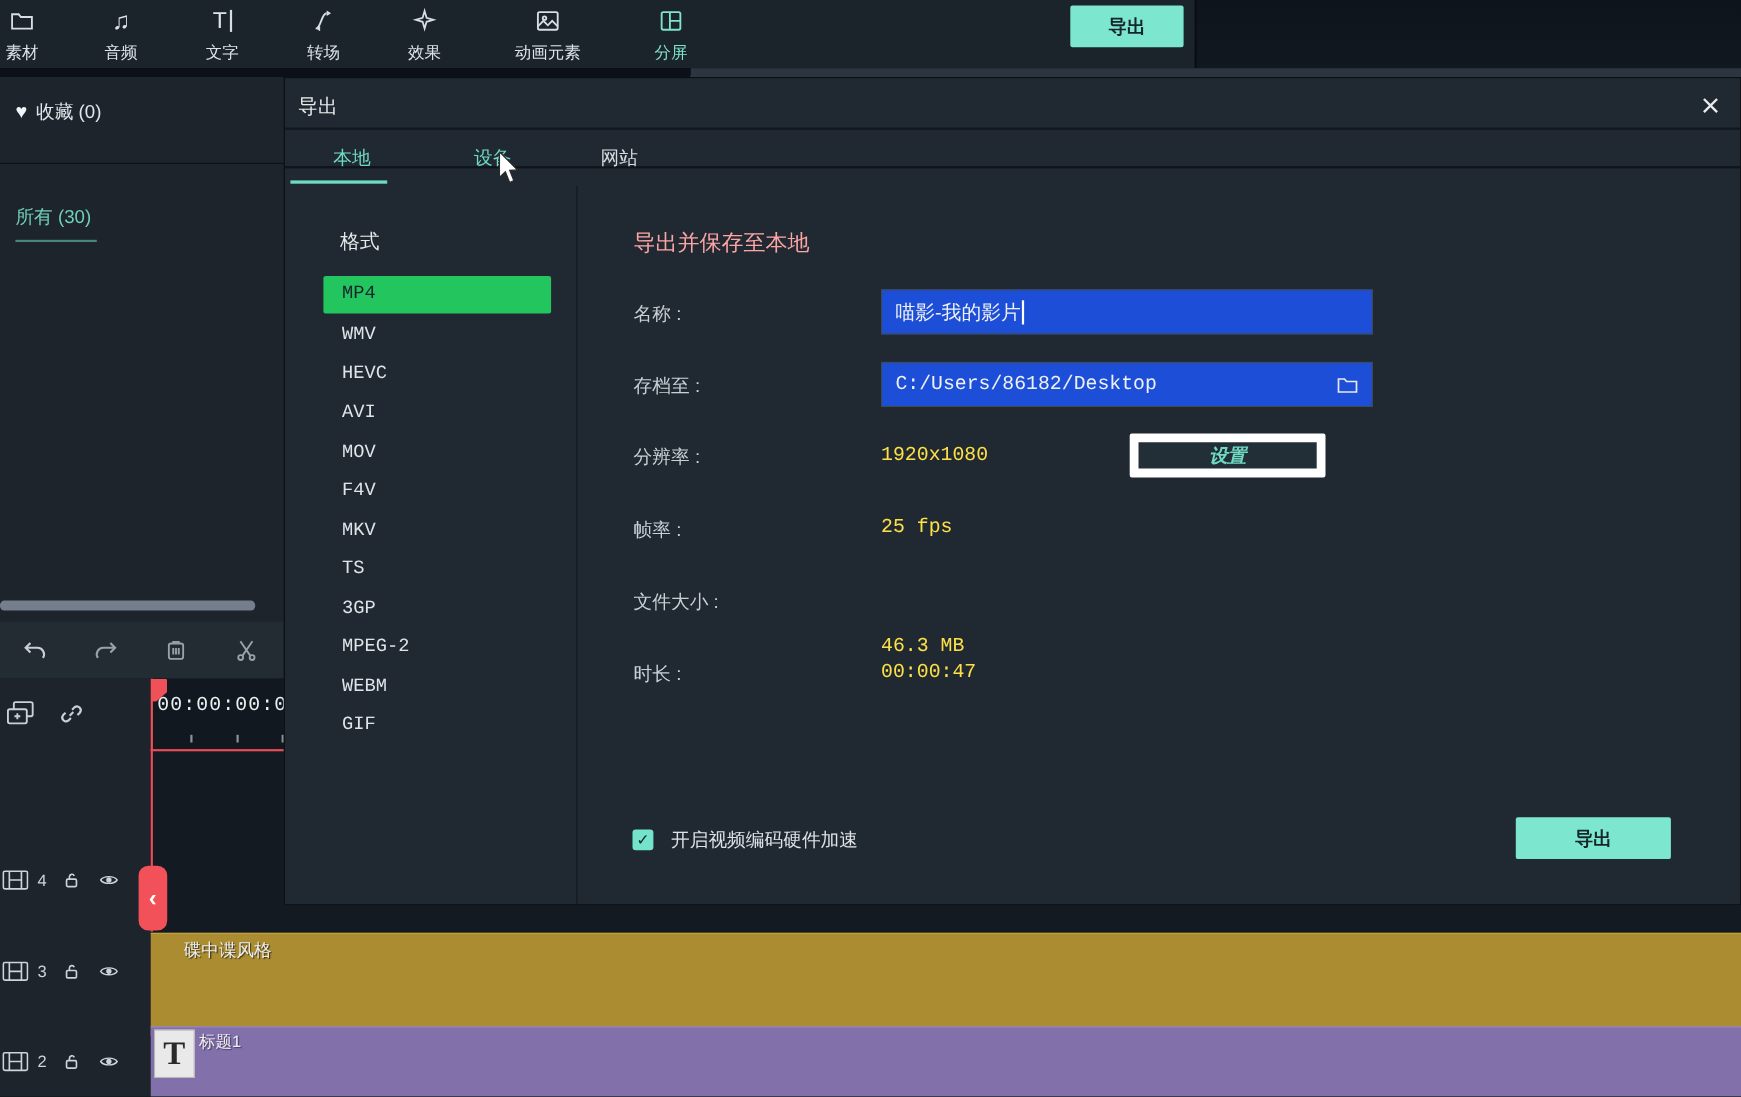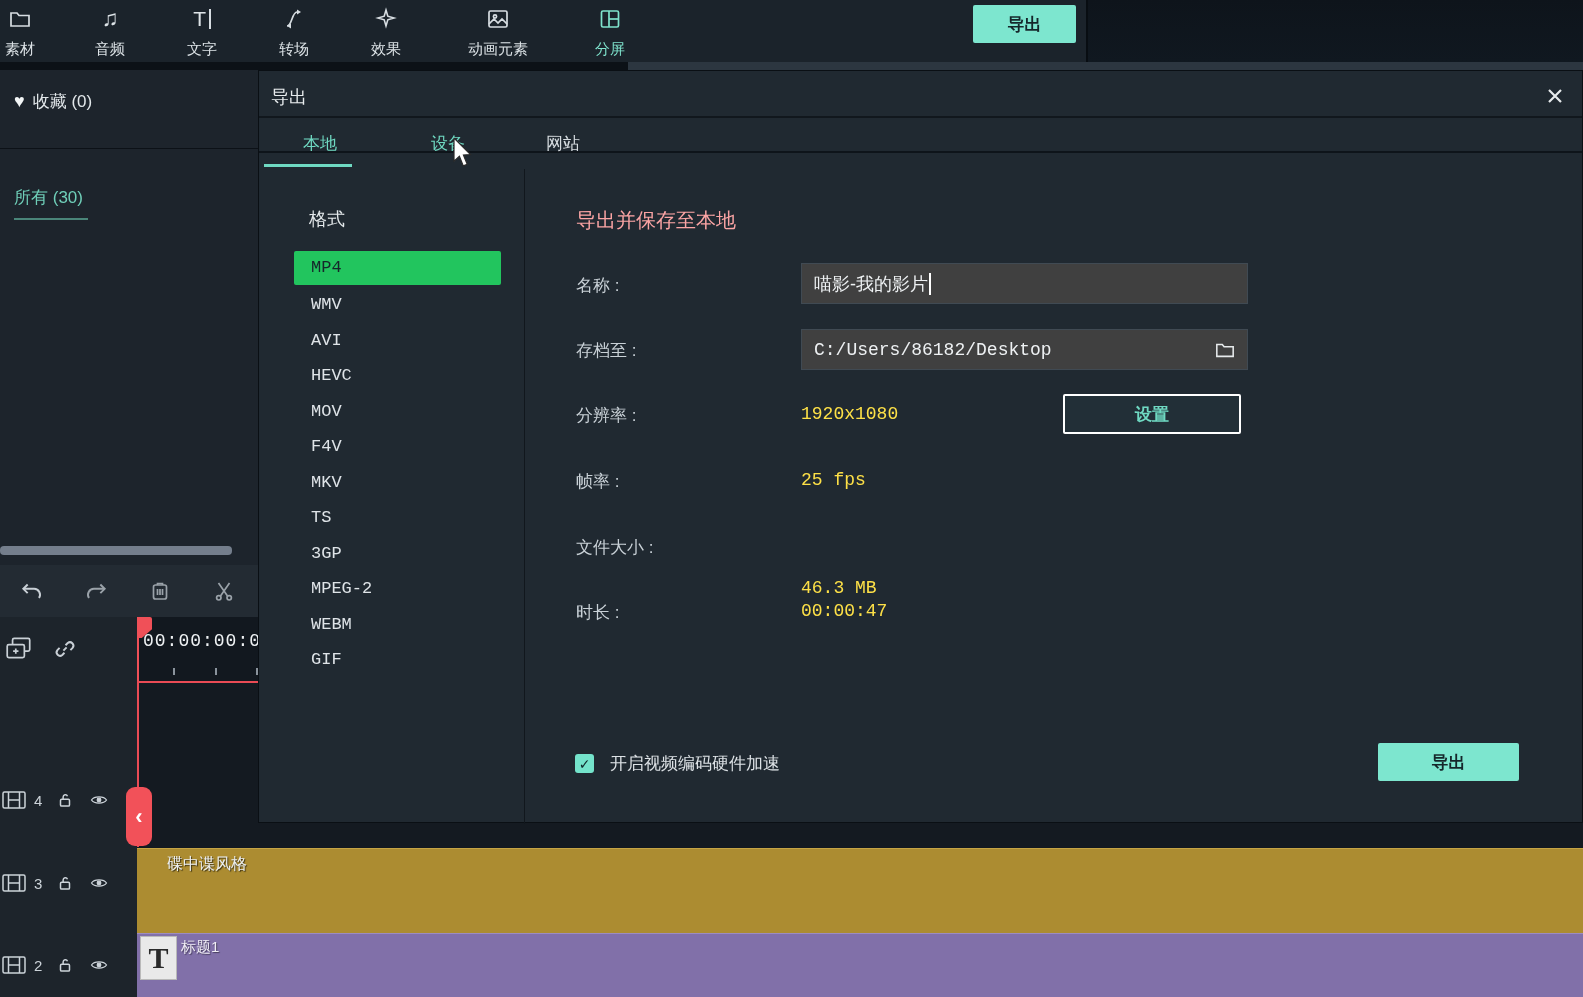--- a/index.html
+++ b/index.html
@@ -66,26 +66,26 @@
   .tab.hover{color:#6fd9c2;}
   .tab-underline{position:absolute;left:5px;top:46px;width:88px;height:3px;background:#6fd9c2;}
   .fmt-div{position:absolute;left:265px;top:98px;width:1px;height:655px;background:#11171d;}
   .fmt-header{position:absolute;left:50px;top:136px;font-size:18px;color:#e4e9eb;}
   .fmt-list{position:absolute;left:35px;top:180px;width:207px;list-style:none;margin:0;padding:0;font-size:17px;color:#dfe4e8;}
   .fmt-list li{height:35.5px;line-height:35.5px;padding-left:17px;}
   .fmt-list li.selected{height:34px;line-height:34px;background:#22c55e;color:#16262b;border-radius:2px;margin-bottom:2px;}
   .form-heading{position:absolute;left:317px;top:136px;font-size:20px;color:#fca5a5;}
   .f-label{position:absolute;left:317px;font-size:17px;color:#c9d1d7;white-space:nowrap;}
   .f-value{position:absolute;left:542px;font-size:18px;color:#fde047;white-space:nowrap;}
-  .f-input{position:absolute;left:542px;width:447px;height:41px;background:#404040;border:1px solid #404a53;box-sizing:border-box;
+  .f-input{position:absolute;left:542px;width:447px;height:41px;background:#1d4ed8;border:1px solid #404a53;box-sizing:border-box;
       display:flex;align-items:center;padding:0 12px;font-size:18px;color:#eef1f3;}
   .caret{display:inline-block;width:2px;height:22px;background:#ffffff;margin-left:1px;vertical-align:middle;}
   .folder-btn{position:absolute;right:10px;top:8px;width:24px;height:24px;display:flex;align-items:center;justify-content:center;}
-  .settings-btn{position:absolute;left:804px;top:323px;width:178px;height:40px;border:2px solid #ffffff;border-radius:2px;color:#6fd9c2;
-      font-size:17px;font-weight:bold;display:flex;align-items:center;justify-content:center;box-sizing:border-box;background:rgba(110,216,193,0.04);}
+  .settings-btn{position:absolute;left:768px;top:323px;width:178px;height:40px;border:8px solid #ffffff;border-radius:2px;color:#6fd9c2;
+      font-size:17px;font-weight:bold;display:flex;align-items:center;justify-content:center;box-sizing:border-box;background:rgba(110,216,193,0.04);font-style:italic;}
   .hw-row{position:absolute;left:316px;top:681px;display:flex;align-items:center;gap:16px;}
   .checkbox{width:19px;height:19px;background:#74e3cb;border-radius:3px;display:flex;align-items:center;justify-content:center;
       color:#10272a;font-size:14px;font-weight:bold;}
   .hw-label{font-size:17px;color:#dde2e6;}
   .export-btn{position:absolute;left:1119px;top:672px;width:141px;height:38px;background:#7de6cf;color:#15262a;border-radius:2px;
       font-size:17px;font-weight:bold;display:flex;align-items:center;justify-content:center;}
 
   .cursor{position:absolute;left:452px;top:138px;z-index:30;}
 </style>
 </head>
@@ -292,22 +292,22 @@
       <span class="tab hover" style="left:172px;">设备</span>
       <span class="tab" style="left:287px;">网站</span>
       <span class="tab-underline"></span>
     </div>
 
     <div class="fmt-div"></div>
     <div class="fmt-header">格式</div>
     <ul class="fmt-list mono">
       <li class="selected">MP4</li>
       <li>WMV</li>
+      <li>HEVC</li>
       <li>AVI</li>
-      <li>HEVC</li>
       <li>MOV</li>
       <li>F4V</li>
       <li>MKV</li>
       <li>TS</li>
       <li>3GP</li>
       <li>MPEG-2</li>
       <li>WEBM</li>
       <li>GIF</li>
     </ul>
 

